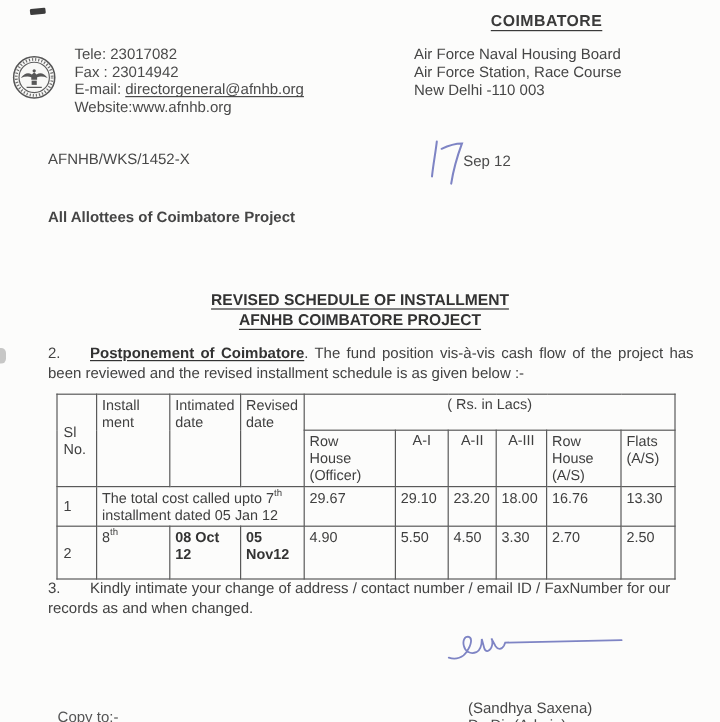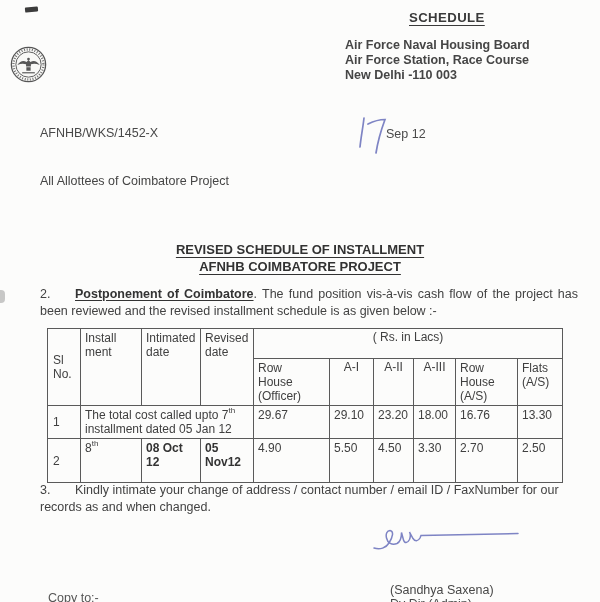--- a/index.html
+++ b/index.html
@@ -14,27 +14,27 @@
   .edge-smudge { left:0; top:290px; width:5px; height:13px; background:#9a9a9a; opacity:.55; border-radius:0 4px 4px 0; }
 
   .logo { left:10px; top:46px; width:37px; height:37px; }
 
   .contact { left:62px; top:38px; line-height:14.6px; color:#4a4a4a; }
   .contact .u { text-decoration:underline; text-underline-offset:2px; }
 
   .speedpost { left:409px; top:10px; font-weight:bold; font-size:13.2px; color:#3a3a3a;
     text-decoration:underline; text-underline-offset:3px; letter-spacing:.4px; }
 
-  .org { left:345px; top:38px; line-height:15px; color:#454545;font-weight:bold; }
+  .org { left:345px; top:38px; line-height:15px; color:#454545; }
 
   .ref { left:40px; top:126px; color:#484848; }
   .date-typed { left:386px; top:127px; color:#4a4a4a; }
   .hand-day { left:355px; top:114px; width:32px; height:42px; }
 
-  .addressee { left:40px; top:174px; color:#454545; }
+  .addressee { left:40px; top:174px; color:#454545;font-weight:bold; }
 
   .title-block { left:0; top:213px; width:600px; text-align:center; font-weight:bold;
     font-size:13px; color:#323232; line-height:17px;margin-top:28px; }
   .title-block span { text-decoration:underline; text-underline-offset:3px; text-decoration-thickness:1.3px; }
 
   .para { left:40px; width:538px; line-height:17px; color:#424242; }
   .p1 { top:258px; }
   .p2 { top:286px; text-align:justify; }
   .p3 { top:482px; }
   .pnum { display:inline-block; width:35px; }
@@ -69,22 +69,28 @@
   <svg class="abs logo" viewBox="0 0 38 38">
     <circle cx="19" cy="19" r="17.6" fill="#f8f8f6" stroke="#565656" stroke-width="1.3"></circle>
     <circle cx="19" cy="19" r="13" fill="none" stroke="#5c5c5c" stroke-width="1"></circle>
     <circle cx="19" cy="19" r="15.4" fill="none" stroke="#6e6e6e" stroke-width="2.4" stroke-dasharray="1,1.7"></circle>
     <path d="M7.5,19.5 Q12,13.5 17,16.5 L19,14.5 L21,16.5 Q26,13.5 30.5,19.5 Q25.5,17.5 21.5,18.8 L21.5,21 L16.5,21 L16.5,18.8 Q12.5,17.5 7.5,19.5 Z" fill="#575757"></path>
     <circle cx="19" cy="13.4" r="1.4" fill="#575757"></circle>
     <rect x="16.8" y="21.8" width="4.4" height="3.6" fill="#575757"></rect>
     <path d="M12.5,27.5 L25.5,27.5" stroke="#575757" stroke-width="1.2"></path>
   </svg>
 
+  <div class="abs contact">
+    <div>Tele: 23017082</div>
+    <div>Fax : 23014942</div>
+    <div><span>E-mail: </span><span class="u">directorgeneral@afnhb.org</span></div>
+    <div>Website:www.afnhb.org</div>
+  </div>
 
-  <div class="abs speedpost">SCHEDULE</div>
+  <div class="abs speedpost">COIMBATORE</div>
 
   <div class="abs org">
     <div>Air Force Naval Housing Board</div>
     <div>Air Force Station, Race Course</div>
     <div>New Delhi -110 003</div>
   </div>
 
   <div class="abs ref">AFNHB/WKS/1452-X</div>
 
   <svg class="abs hand-day" viewBox="0 0 32 42">

